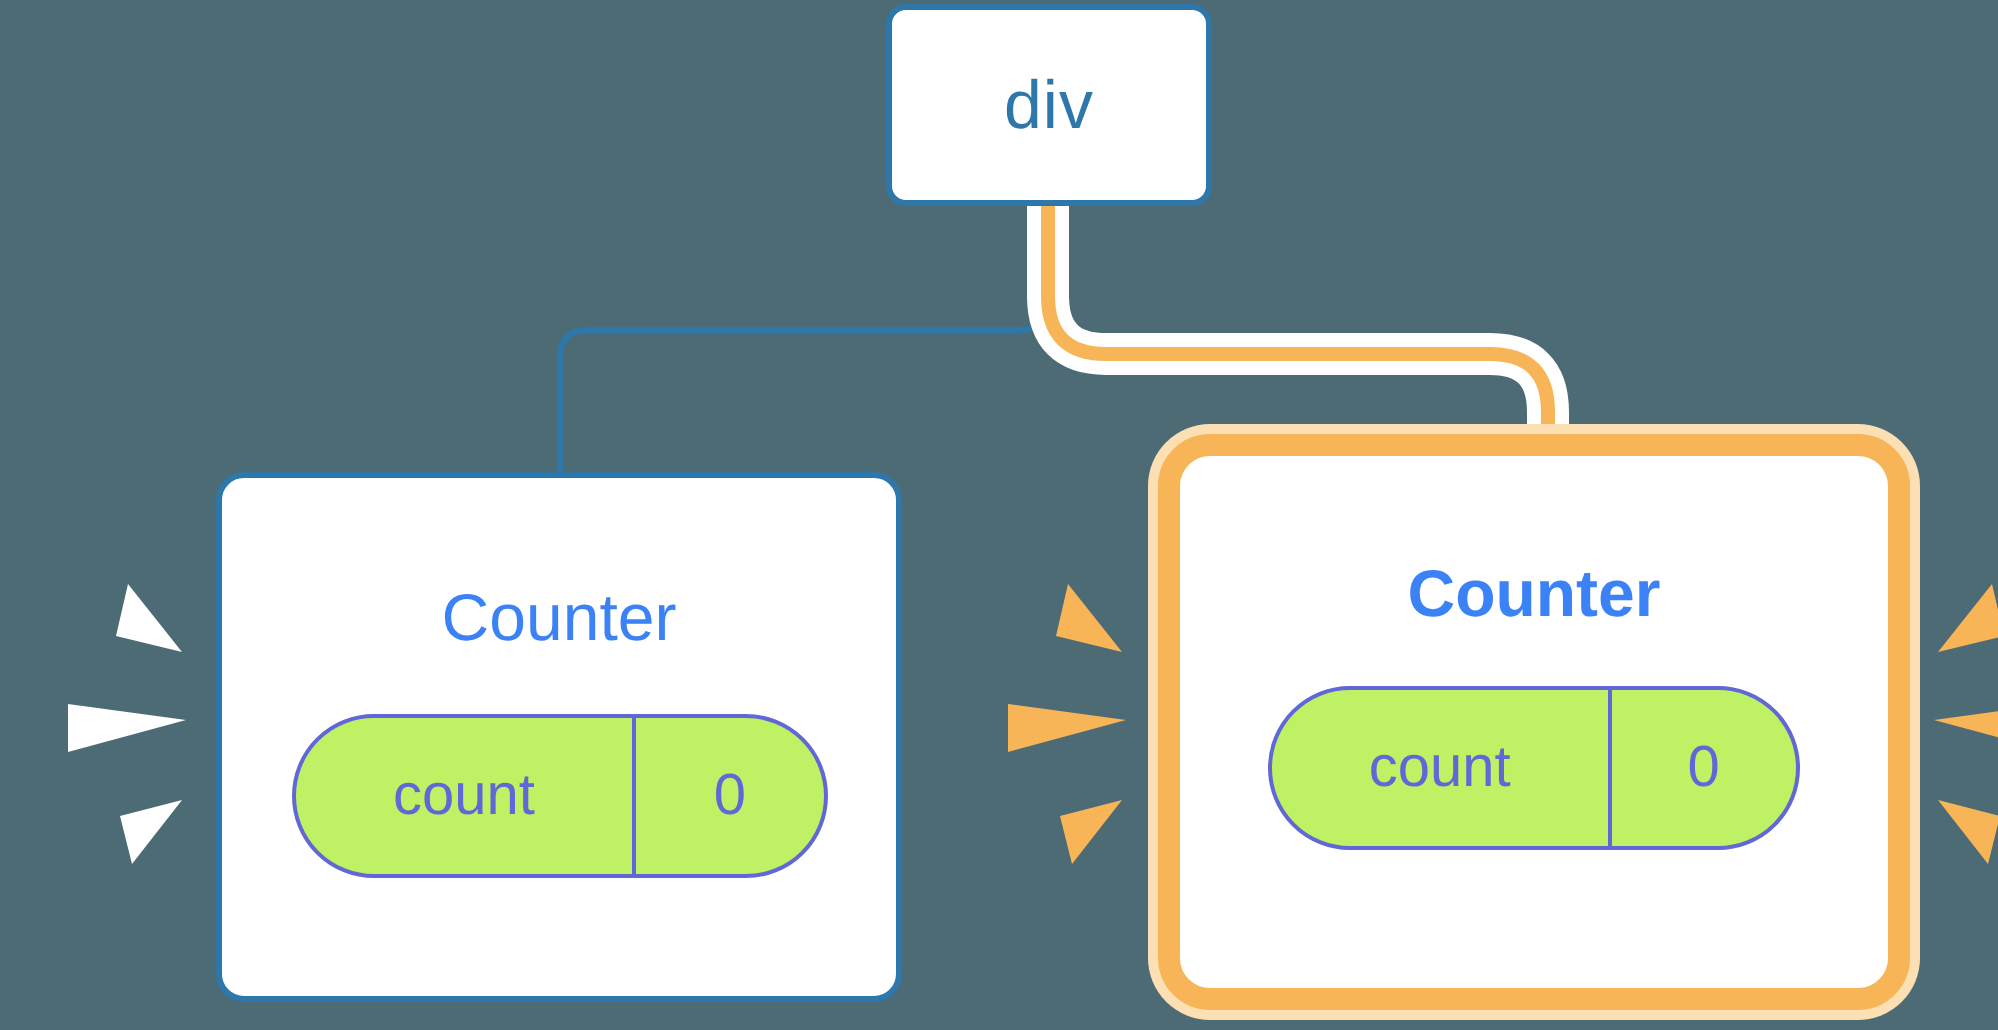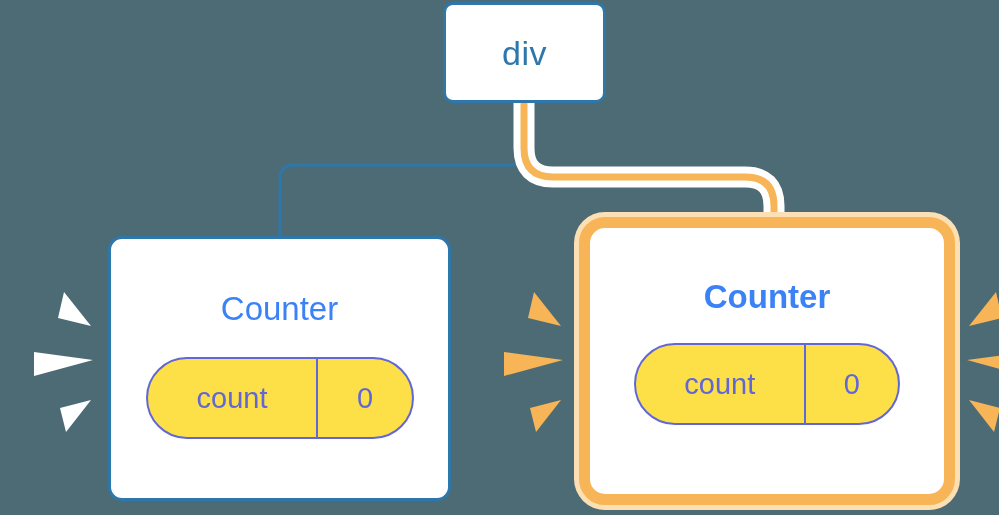--- a/index.html
+++ b/index.html
@@ -96,21 +96,21 @@
     font-weight: 700;
     margin-top: 52px;
   }
 
   
   .state-pill {
     display: flex;
     align-items: stretch;
     border: 2px solid #6167d6;
     border-radius: 999px;
-    background: #fde047;
+    background: #bef264;
     overflow: hidden;
   }
   #node-counter-left .state-pill {
     margin-top: 32px;
     height: 78px;
     width: 264px;
   }
   #node-counter-right .state-pill {
     margin-top: 30px;
     height: 78px;

